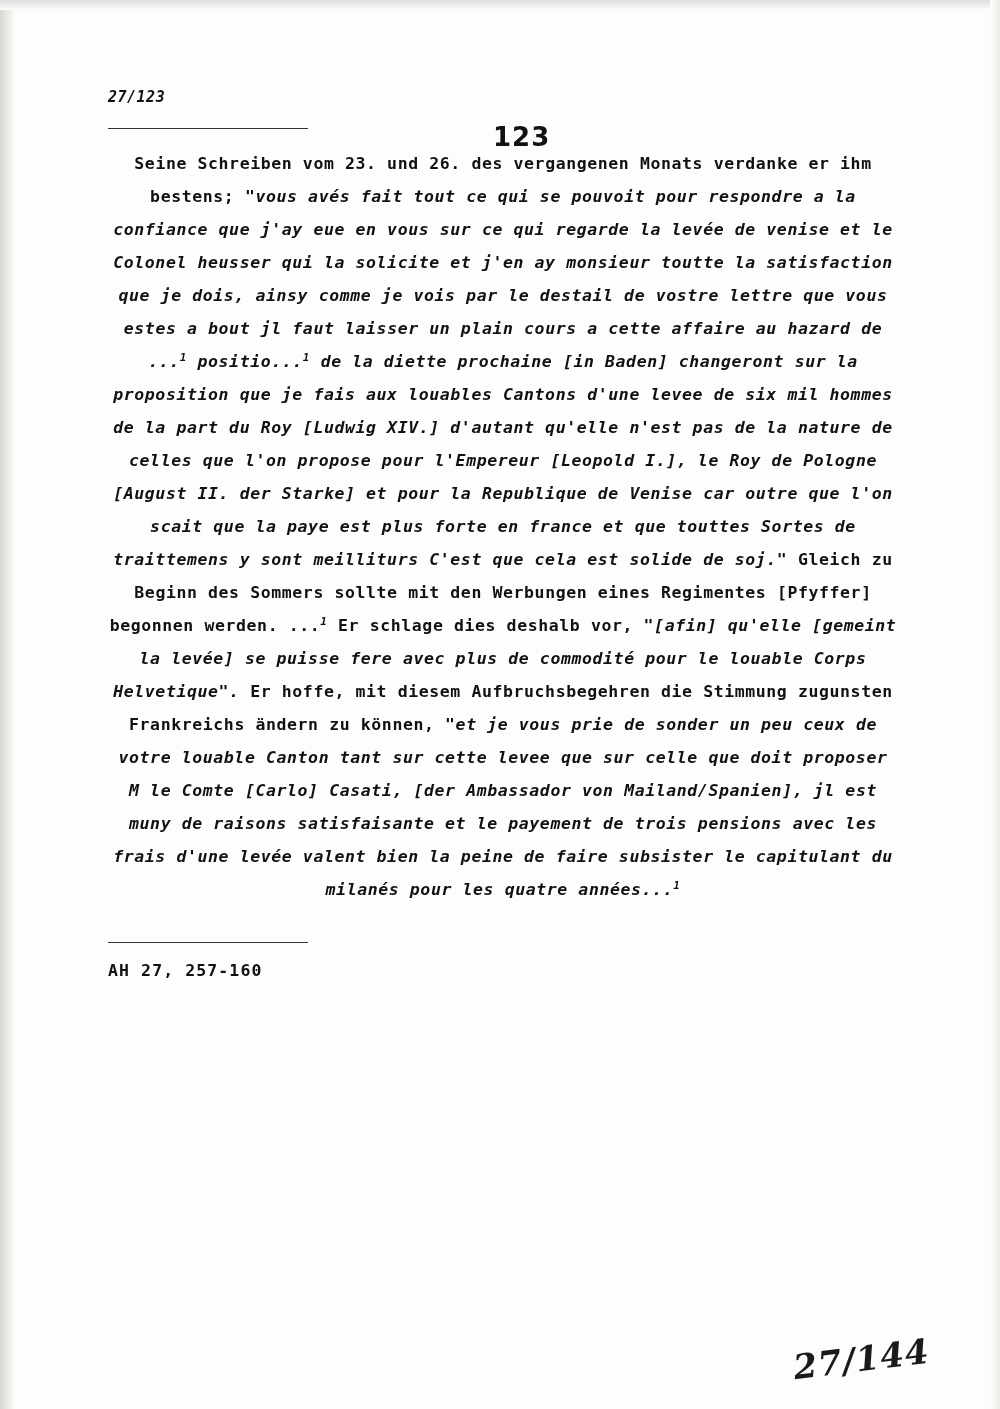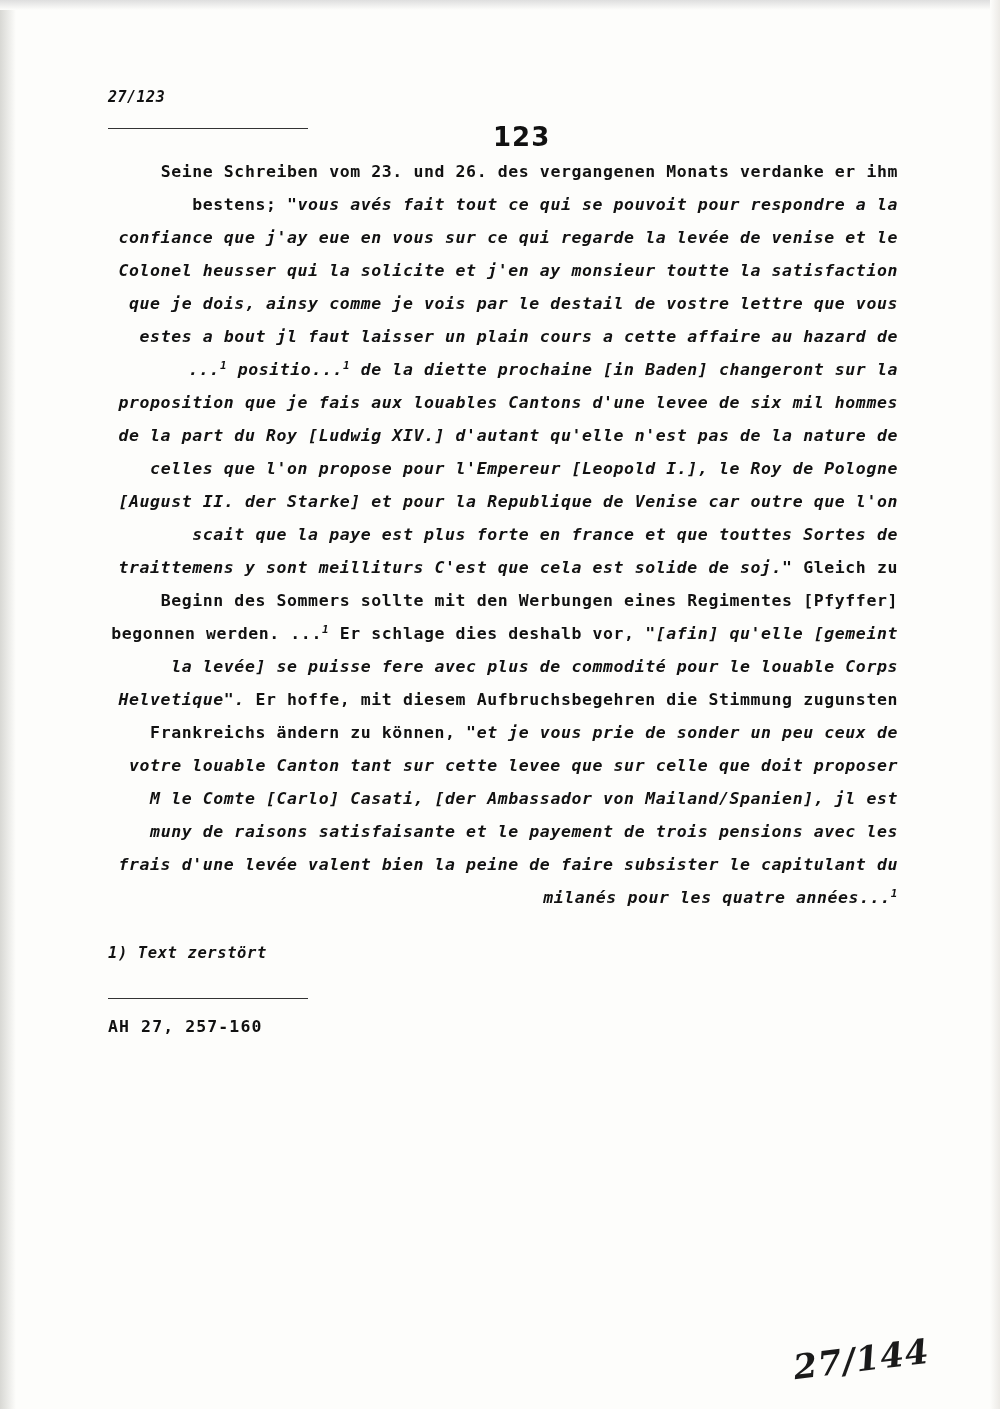--- a/index.html
+++ b/index.html
@@ -79,25 +79,25 @@
   .title .line2 {
     display: block;
     padding-left: 118px;
   }
   .rule {
     margin-top: 20px;
     width: 200px;
     border-top: 1.5px solid #333;
   }
   .body-text {
-    margin-top: 26px;
+    margin-top: 18px;
     font-size: 16.5px;
     line-height: 2.0;
     letter-spacing: 0.6px;
-    text-align: right;
+    text-align: center;
   }
   .body-text p {
     margin: 0;
   }
   .q {
     font-style: italic;
   }
   sup {
     font-size: 11px;
     vertical-align: super;
@@ -156,21 +156,20 @@
       <p>
         Seine Schreiben vom 23. und 26. des vergangenen Monats verdanke er ihm bestens;
         <span class="q">"vous avés fait tout ce qui se pouvoit pour respondre a la confiance que j'ay eue en vous sur ce qui regarde la levée de venise et le Colonel heusser qui la solicite et j'en ay monsieur toutte la satisfaction que je dois, ainsy comme je vois par le destail de vostre lettre que vous estes a bout jl faut laisser un plain cours a cette affaire au hazard de ...<sup>1</sup> positio...<sup>1</sup> de la diette prochaine [in Baden] changeront sur la proposition que je fais aux louables Cantons d'une levee de six mil hommes de la part du Roy [Ludwig XIV.] d'autant qu'elle n'est pas de la nature de celles que l'on propose pour l'Empereur [Leopold I.], le Roy de Pologne [August II. der Starke] et pour la Republique de Venise car outre que l'on scait que la paye est plus forte en france et que touttes Sortes de traittemens y sont meilliturs C'est que cela est solide de soj."</span>
         Gleich zu Beginn des Sommers sollte mit den Werbungen eines Regimentes [Pfyffer] begonnen werden. ...<sup>1</sup> Er schlage dies deshalb vor,
         <span class="q">"[afin] qu'elle [gemeint la levée] se puisse fere avec plus de commodité pour le louable Corps Helvetique".</span>
         Er hoffe, mit diesem Aufbruchsbegehren die Stimmung zugunsten Frankreichs ändern zu können,
         <span class="q">"et je vous prie de sonder un peu ceux de votre louable Canton tant sur cette levee que sur celle que doit proposer M le Comte [Carlo] Casati, [der Ambassador von Mailand/Spanien], jl est muny de raisons satisfaisante et le payement de trois pensions avec les frais d'une levée valent bien la peine de faire subsister le capitulant du milanés pour les quatre années...<sup>1</sup></span>
       </p>
     </div>
 
-    <div class="footnote">1) Text zerstört</div>
 
     <div class="rule2"></div>
 
     <div class="source">
       <div>AH 27, 257-160</div>
     </div>
 
   </div>
 
   <div class="handwritten">27/144</div>

